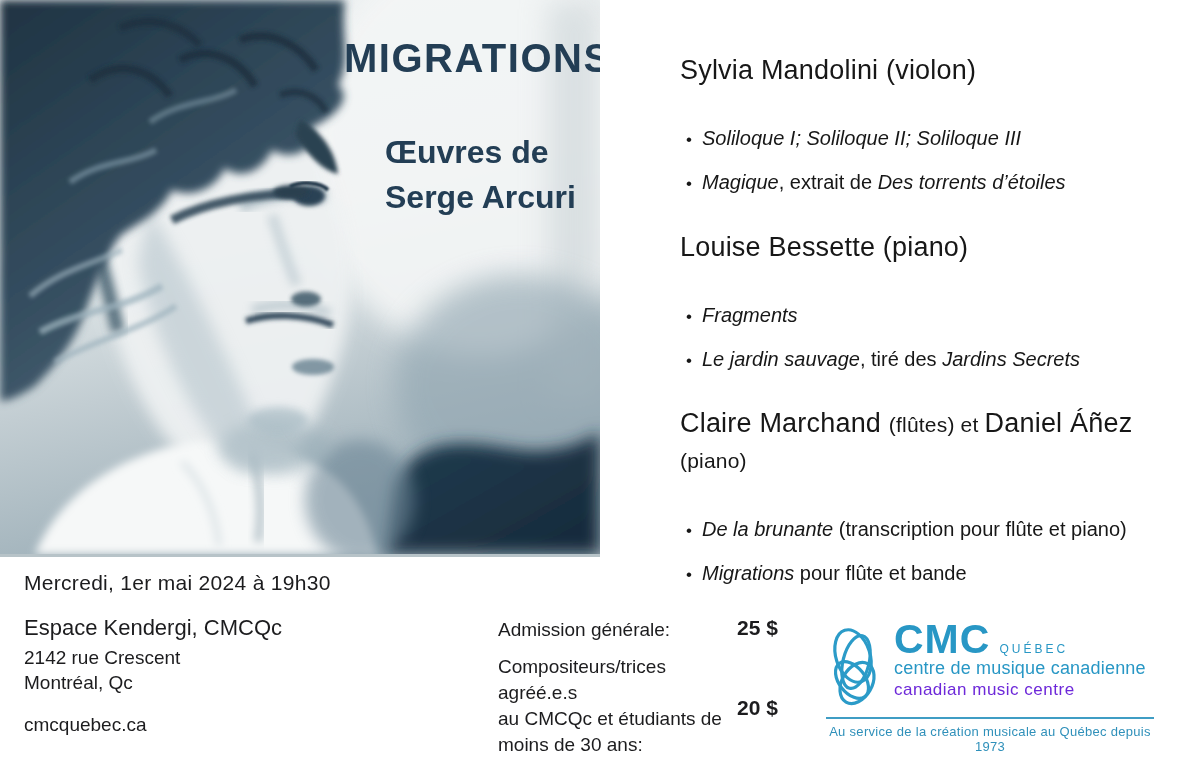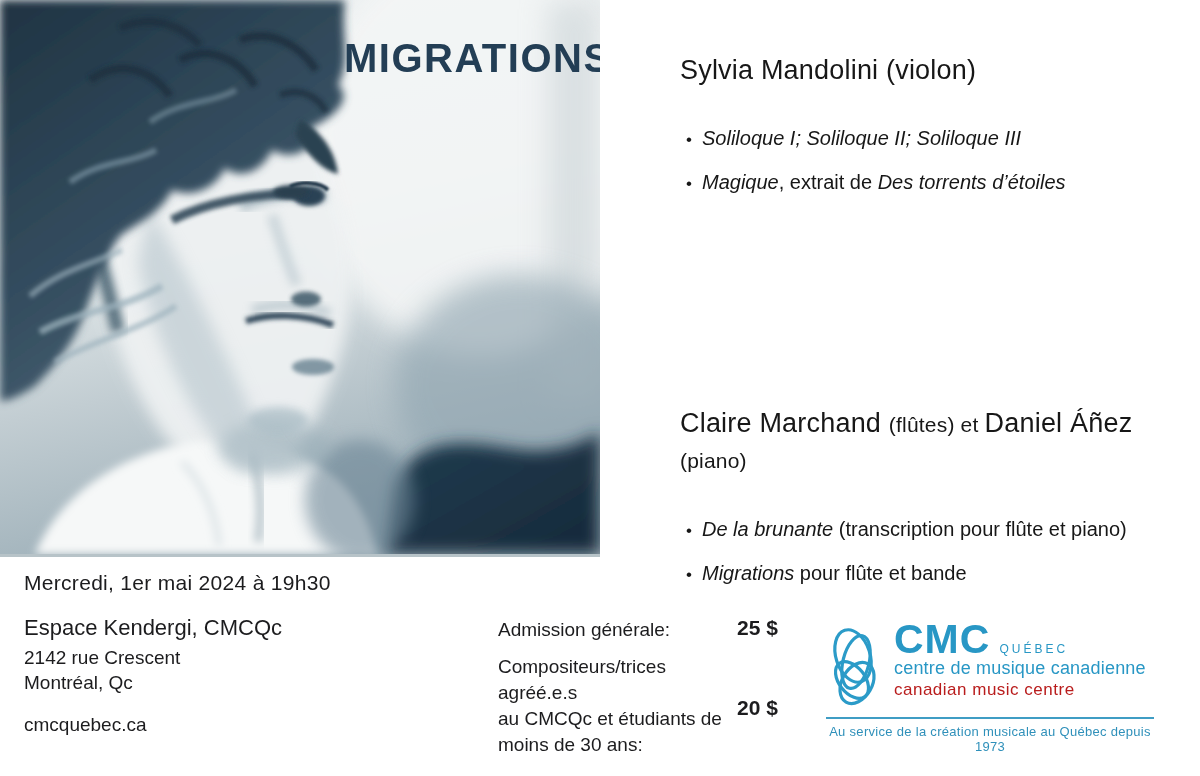--- a/index.html
+++ b/index.html
@@ -44,21 +44,21 @@
   .price-value-2{position:absolute;left:737px;top:696px;font-size:21px;font-weight:700;}
 
   
   .cmc{position:absolute;left:826px;top:616px;width:330px;height:140px;}
   .cmc-icon{position:absolute;left:0;top:6px;width:58px;height:94px;}
   .cmc-text{position:absolute;left:68px;top:0;}
   .cmc-row{display:flex;align-items:baseline;}
   .cmc-acronym{font-size:41px;font-weight:800;color:#2897c5;letter-spacing:1px;line-height:46px;}
   .cmc-region{font-size:12px;color:#2897c5;letter-spacing:3px;margin-left:9px;font-weight:400;}
   .cmc-fr{font-size:18px;font-weight:400;color:#2897c5;margin-top:-4px;letter-spacing:.2px;}
-  .cmc-en{font-size:17px;color:#b91c1c;margin-top:1px;letter-spacing:.5px;}
+  .cmc-en{font-size:17px;color:#6d28d9;margin-top:1px;letter-spacing:.5px;}
   .cmc-line{position:absolute;left:0;top:101px;width:328px;height:2px;background:#3f9dc4;}
   .cmc-tagline{position:absolute;left:0;top:108px;width:328px;text-align:center;
                font-size:13px;color:#2f90ba;letter-spacing:.3px;}
 </style>
 </head>
 <body>
 
 <div class="poster">
 
   <div class="photo">
@@ -158,39 +158,58 @@
         <path d="M280,95 C300,87 318,96 326,112" stroke="#1b2d3c" stroke-width="7" opacity="0.7" fill="none" filter="url(#f2)"></path>
         <path d="M40,332 C80,310 122,310 162,286" stroke="#9db2bd" stroke-width="7" opacity="0.75" fill="none" filter="url(#f2)"></path>
         <path d="M55,362 C95,340 140,330 176,306" stroke="#9db2bd" stroke-width="6" opacity="0.7" fill="none" filter="url(#f2)"></path>
         <path d="M30,296 C60,270 92,264 122,250" stroke="#9db2bd" stroke-width="6" opacity="0.65" fill="none" filter="url(#f2)"></path>
         <path d="M70,182 C100,160 132,164 156,150" stroke="#7d95a4" stroke-width="6" opacity="0.7" fill="none" filter="url(#f2)"></path>
         <path d="M150,122 C180,100 212,104 236,90" stroke="#7d95a4" stroke-width="6" opacity="0.6" fill="none" filter="url(#f2)"></path>
       </g>
     </svg>
 
     <div class="title">MIGRATIONS</div>
+    <div class="subtitle">
+      <span>Œuvres de</span>
+      <span>Serge Arcuri</span>
+    </div>
   </div>
   <div class="photo-divider"></div>
 
   <section class="prog sec1">
     <h2>
       <span class="nm">Sylvia Mandolini (violon)</span>
     </h2>
     <ul>
       <li>
         <span class="dot"></span>
         <span class="it">Soliloque I; Soliloque II; Soliloque III</span>
       </li>
       <li>
         <span class="dot"></span>
         <span class="it">Magique</span><span>, extrait de </span><span class="it">Des torrents d’étoiles</span>
       </li>
     </ul>
   </section>
 
+  <section class="prog sec2">
+    <h2>
+      <span class="nm">Louise Bessette (piano)</span>
+    </h2>
+    <ul>
+      <li>
+        <span class="dot"></span>
+        <span class="it">Fragments</span>
+      </li>
+      <li>
+        <span class="dot"></span>
+        <span class="it">Le jardin sauvage</span><span>, tiré des </span><span class="it">Jardins Secrets</span>
+      </li>
+    </ul>
+  </section>
 
   <section class="prog sec3">
     <h2>
       <span class="nm">Claire Marchand </span><span class="sm">(flûtes) et </span><span class="nm">Daniel Áñez </span><span class="sm">(piano)</span>
     </h2>
     <ul>
       <li>
         <span class="dot"></span>
         <span class="it">De la brunante</span><span> (transcription pour flûte et piano)</span>
       </li>

